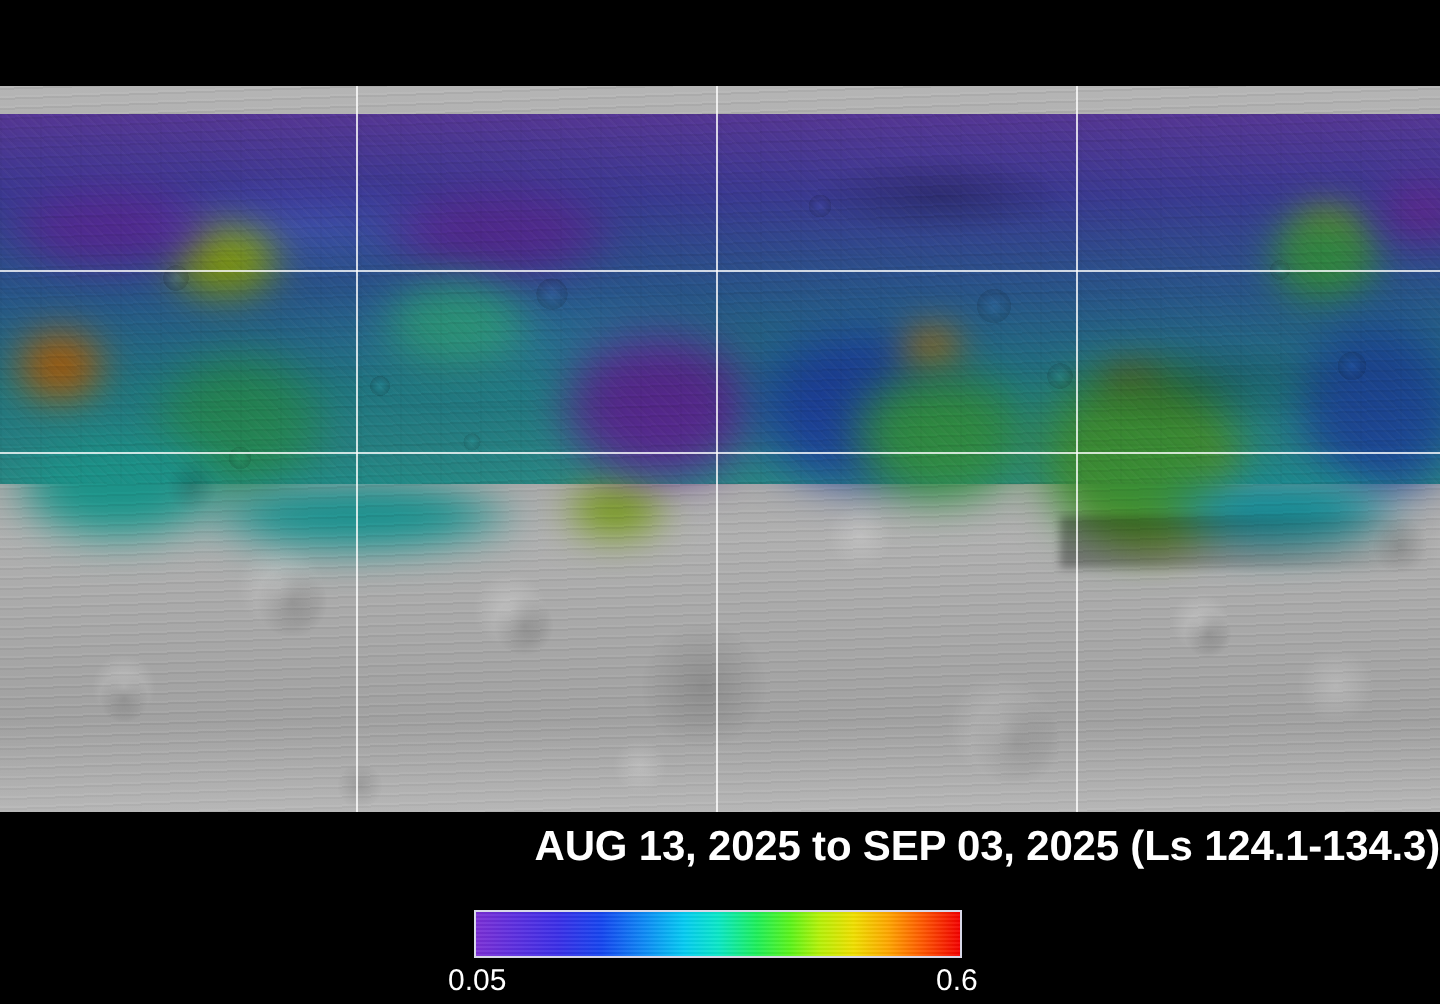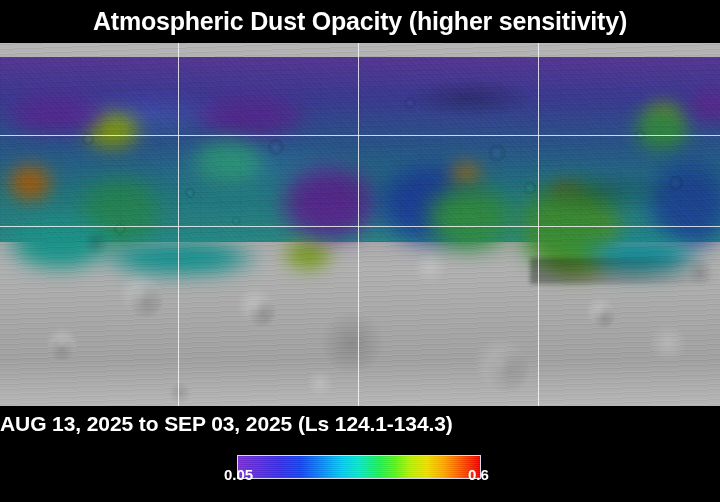--- a/index.html
+++ b/index.html
@@ -119,21 +119,21 @@
   
   .grid { position:absolute; inset:0; pointer-events:none; }
   .gl-v { position:absolute; top:0; width:1px; height:363px; background:rgba(255,255,255,.78); }
   .gl-h { position:absolute; left:0; height:1px; width:720px; background:rgba(255,255,255,.78); }
 
   
   .footer {
     position:absolute; left:0; top:406px; width:720px; height:96px; background:#000;
   }
   .date-text {
-    position:absolute; left:0; top:6px; width:720px; text-align:left;
+    position:absolute; left:0; top:6px; width:720px; text-align:right;
     color:#fff; font-weight:bold; font-size:21px; letter-spacing:-0.1px;
     font-family:"Liberation Sans", sans-serif; white-space:nowrap;
   }
   .cbar {
     position:absolute; left:237px; top:49px; width:244px; height:24px;
     border:1px solid #d8d8e8;
     background:linear-gradient(90deg,
       #7b2fd6 0%,
       #5c2fe0 8%,
       #3a2fe8 17%,
@@ -147,34 +147,31 @@
       #f0e000 78%,
       #ffa800 85%,
       #ff5a00 92%,
       #f40000 100%);
   }
   .cbar-noise {
     position:absolute; inset:0; opacity:.22; pointer-events:none;
     background:repeating-linear-gradient(0deg, rgba(255,255,255,.28) 0 1px, rgba(0,0,0,.18) 1px 2px);
   }
   .cbar-label {
-    position:absolute; top:60px; color:#fff; font-weight:bold; font-size:15px;
+    position:absolute; top:76px; color:#fff; font-weight:normal; font-size:15px;
     font-family:"Liberation Sans", sans-serif;
   }
   .cbar-min { left:224px; }
   .cbar-max { left:468px; }
 </style>
 </head>
 <body>
 
 <div id="page">
 
-  <div class="title-bar">
-    <div class="title-text">Atmospheric Dust Opacity (higher sensitivity)</div>
-  </div>
 
   <div class="map-wrap">
 
     <div class="terrain">
       <div class="terrain-base"></div>
       <div class="terrain-streaks"></div>
       <div class="terrain-mottle"></div>
       <div class="terrain-craters"></div>
       <div class="terrain-valles"></div>
       <div class="terrain-lowband"></div>

